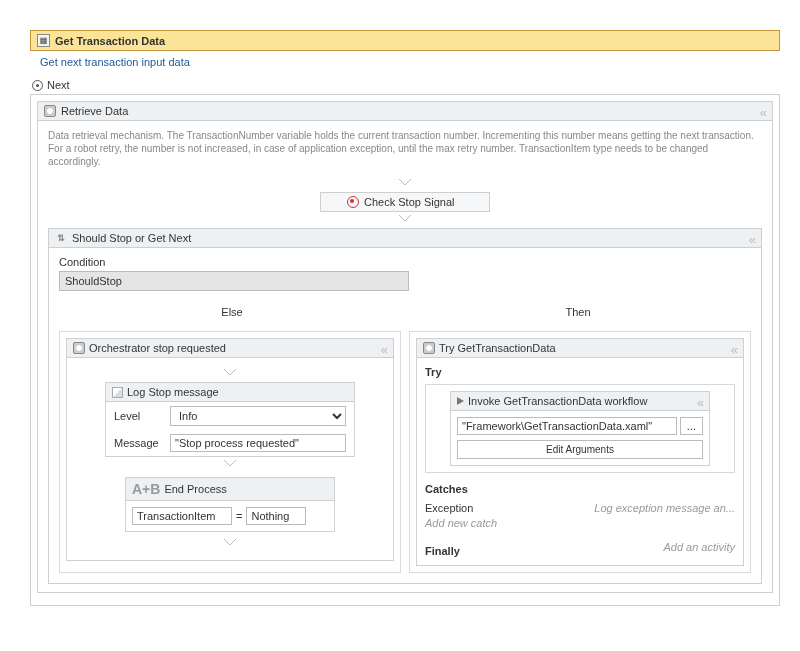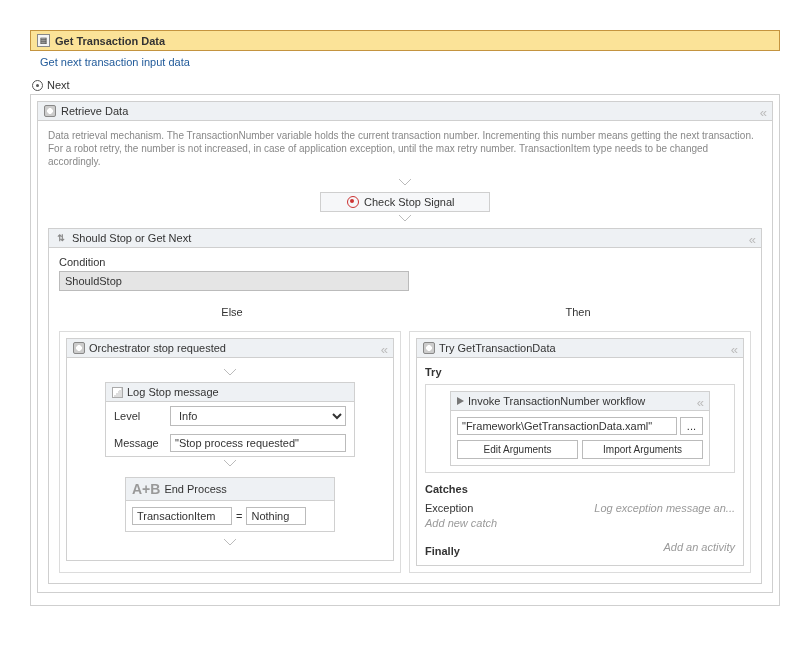--- a/index.html
+++ b/index.html
@@ -167,31 +167,30 @@
                 <span class="gear-icon"></span>
                 <span>Try GetTransactionData</span>
                 <span class="collapse">«</span>
               </div>
               <div class="inner-body">
                 <div class="try-label">Try</div>
                 <div class="try-section">
                   <div class="invoke-box">
                     <div class="invoke-header">
                       <span class="play-icon"></span>
-                      <span>Invoke TransactionNumber workflow</span>
+                      <span>Invoke GetTransactionData workflow</span>
                       <span class="collapse">«</span>
                     </div>
                     <div class="invoke-body">
                       <div class="path-row">
                         <input value="&quot;Framework\GetTransactionData.xaml&quot;" style="">
                         <button>...</button>
                       </div>
                       <div class="btn-row">
                         <button>Edit Arguments</button>
-                        <button>Import Arguments</button>
                       </div>
                     </div>
                   </div>
                 </div>
                 <div class="catch-section">
                   <div class="catch-label">Catches</div>
                   <div class="catch-row">
                     <span>Exception</span>
                     <span class="italic-hint">Log exception message an...</span>
                   </div>

